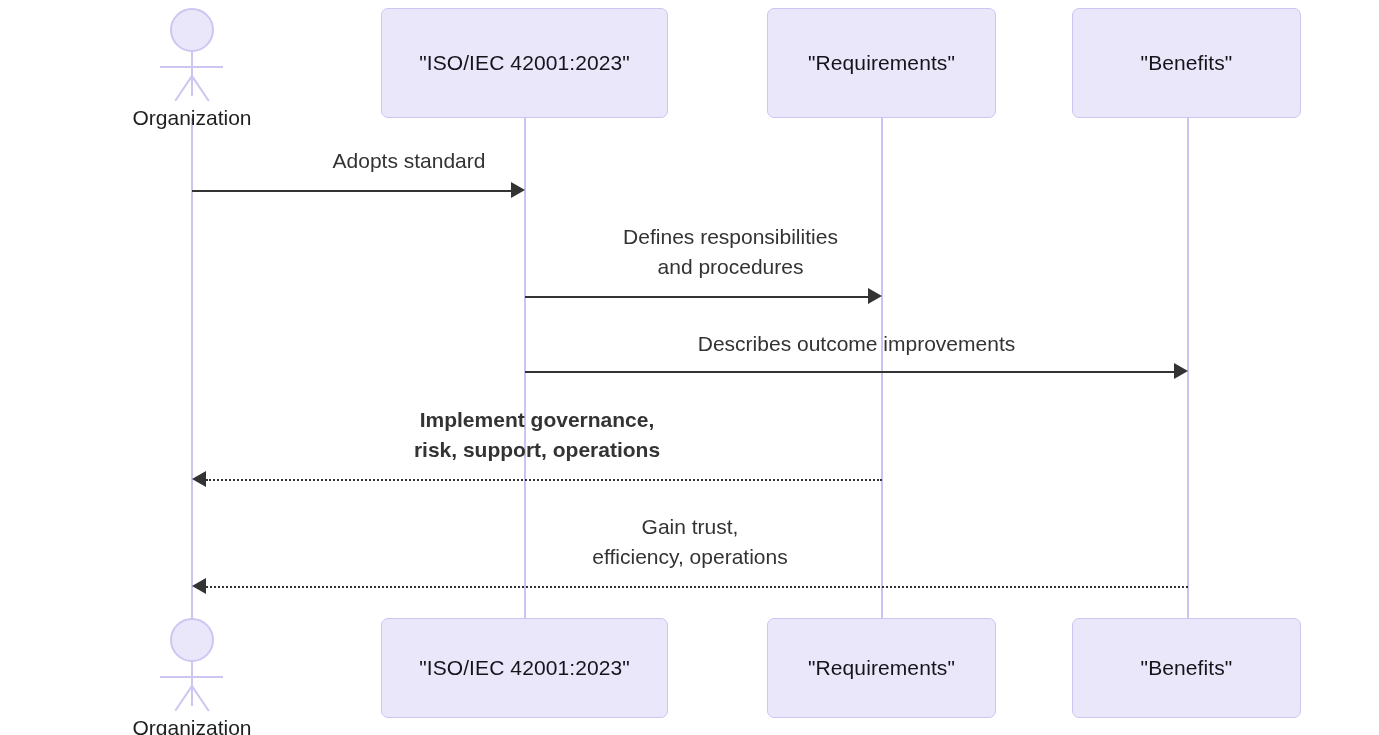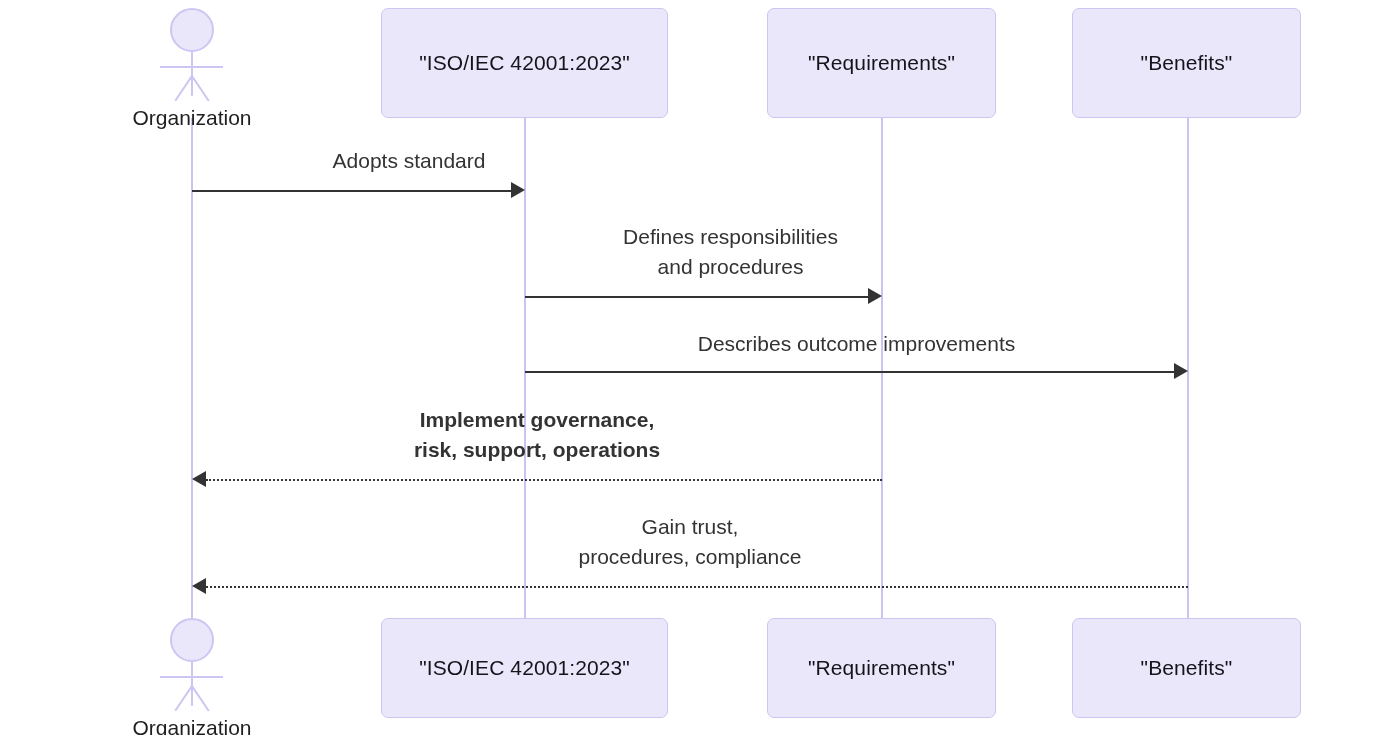--- a/index.html
+++ b/index.html
@@ -141,17 +141,17 @@
   <div class="msg-label" style="left:525px;top:329px;width:663px;">Describes outcome improvements</div>
   <div class="msg-line" style="left:525px;top:371px;width:649px;"></div>
   <div class="arrow-head right" style="left:1174px;top:363px;"></div>
 
   <div class="msg-label" style="left:192px;top:405px;width:690px;font-weight:bold;">Implement governance,
 risk, support, operations</div>
   <div class="msg-line dotted" style="left:206px;top:479px;width:676px;"></div>
   <div class="arrow-head left" style="left:192px;top:471px;"></div>
 
   <div class="msg-label" style="left:192px;top:512px;width:996px;">Gain trust,
-procedures, compliance</div>
+efficiency, operations</div>
   <div class="msg-line dotted" style="left:206px;top:586px;width:982px;"></div>
   <div class="arrow-head left" style="left:192px;top:578px;"></div>
 
 </div>
 
 </body></html>

